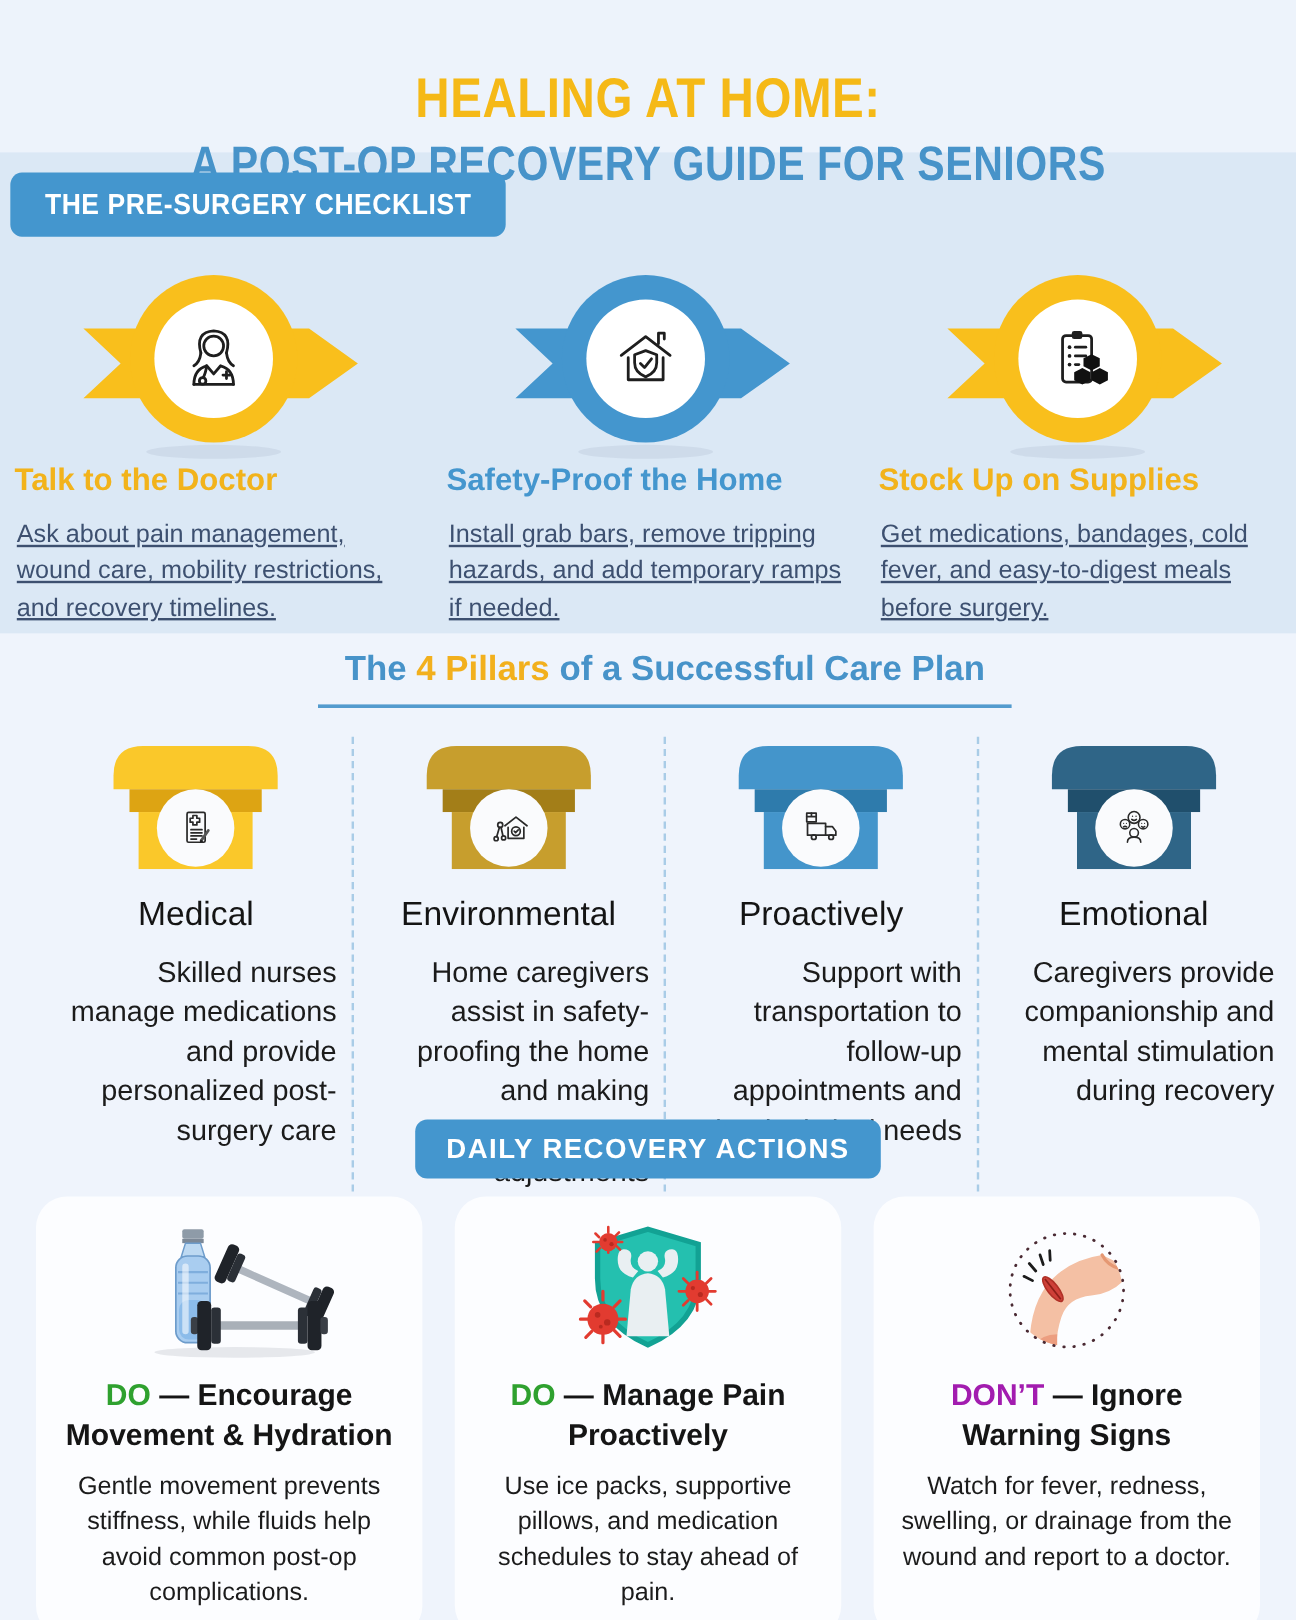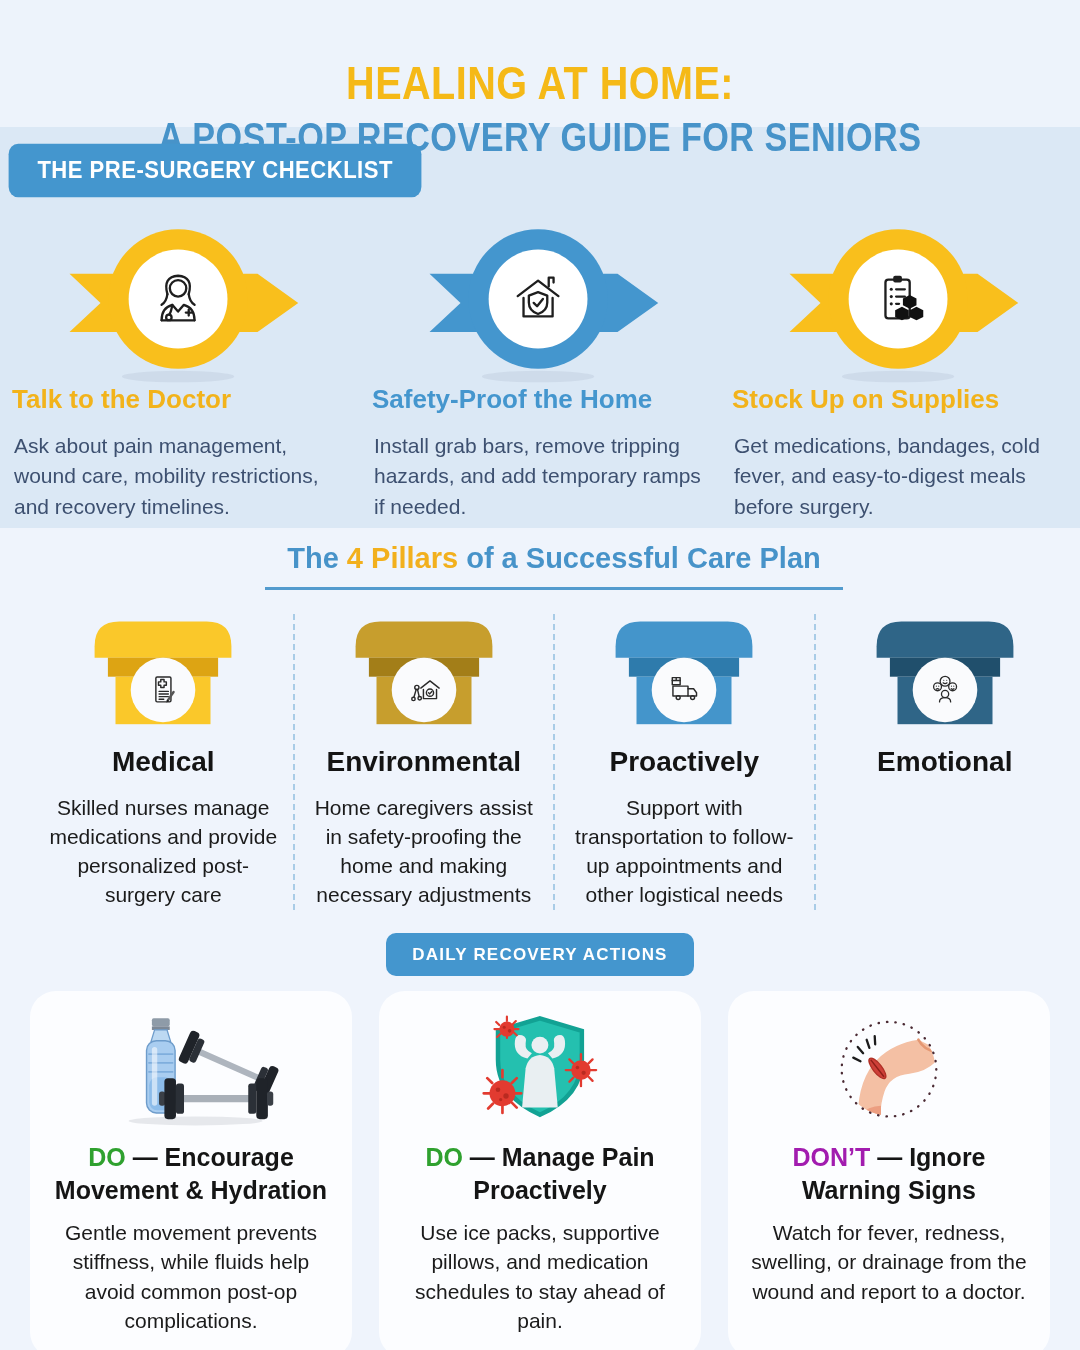--- a/index.html
+++ b/index.html
@@ -18,44 +18,44 @@
   .title2 {
     margin:8px 0 0; font-size:38px; font-weight:800; letter-spacing:.5px;
     color:#4793C9; transform:scale(.9,1.06);
   }
   
   .banner {
     display:inline-block; background:#4496CE; color:#fff;
     border-radius:10px; font-weight:700; line-height:1;
   }
   .banner.condensed { font-size:23px; padding:14px 30px; letter-spacing:.5px; transform:scale(.96,1.05); }
-  .banner.spaced    { font-size:17px; padding:13px 26px; letter-spacing:1.2px; }
+  .banner.spaced    { font-size:23px; padding:13px 26px; letter-spacing:1.2px; }
   
   .checklist-section { height:401px; background:#DBE8F5; text-align:left; }
   .checklist-section .banner { margin-top:18px; }
   .checklist-grid { display:flex; margin-top:6px; }
   .checklist-col { flex:1; padding:0 12px; }
   .badge-svg { width:252px; height:194px; display:block; margin:0 auto; }
   .check-title { font-size:26px; font-weight:800; margin:-12px 0 16px; }
   .check-title.yellow { color:#F2B31B; }
   .check-title.blue   { color:#4496CE; }
-  .check-body { font-size:21px; line-height:1.45; color:#3D5070; max-width:332px; margin:0 auto; }
+  .check-body { font-size:21px; line-height:1.45; color:#3D5070; max-width:332px; margin:0 auto;text-decoration:underline; }
   
   .pillars-section { height:399px; background:#EFF4FC; text-align:center; padding-top:14px;padding-left:28px; }
   .pillars-heading {
     display:inline-block; font-size:29px; font-weight:700; color:#4793C9;
     padding:0 22px 12px; border-bottom:3px solid #539BCE;
   }
   .pillars-heading .hl { color:#F2B01D; }
   .pillars-grid { display:flex; align-items:stretch; margin-top:24px; padding:0 6px; }
   .pillar-col { flex:1; padding:0 12px; }
   .pillar-col + .pillar-col { border-left:2px dashed #A9CCE7; }
   .pillar-svg { width:190px; height:114px; display:block; margin:0 auto; }
-  .pillar-title { font-size:28px; font-weight:700; color:#141414; margin:18px 0 16px; }
-  .pillar-body { font-size:21px; line-height:1.38; color:#1B1B1B; margin:0 auto; max-width:252px; }
+  .pillar-title { font-size:28px; font-weight:400; color:#141414; margin:18px 0 16px; }
+  .pillar-body { font-size:24px; line-height:1.38; color:#1B1B1B; margin:0 auto; max-width:252px;text-align:right; }
   
   .actions-section { height:378px; text-align:center; padding-top:6px; }
   .cards-grid { display:flex; gap:27px; padding:0 30px; margin-top:15px; }
   .card {
     flex:1; background:#FCFDFF; border-radius:26px;
     padding:16px 18px 22px; min-height:304px;
   }
   .card-illustration { height:116px; margin-top:6px; }
   .card-illustration svg { height:116px; }
   .card-title { font-size:25px; font-weight:700; line-height:1.3; color:#151515; margin:12px 0 12px; }
@@ -230,20 +230,21 @@
           <path d="M18.5,30.5 Q20.5,29.2 22.5,30.5"></path>
           <circle cx="43.5" cy="27" r="6"></circle>
           <circle cx="41.7" cy="26" r="0.8" fill="#2A2A2A" stroke="none"></circle>
             <circle cx="45.3" cy="26" r="0.8" fill="#2A2A2A" stroke="none"></circle>
           <path d="M41.5,30 Q43.5,31.8 45.5,30"></path>
           <circle cx="32" cy="38" r="5.5"></circle>
           <path d="M23.5,50 Q23.5,43.5 32,43.5 Q40.5,43.5 40.5,50"></path>
         </g>
       </svg>
       <div class="pillar-title">Emotional</div>
+      <div class="pillar-body">Caregivers provide companionship and mental stimulation during recovery</div>
     </div>
 
   </div>
 </div>
 
 <div class="actions-section">
   <div class="banner spaced">DAILY RECOVERY ACTIONS</div>
 
   <div class="cards-grid">
 

